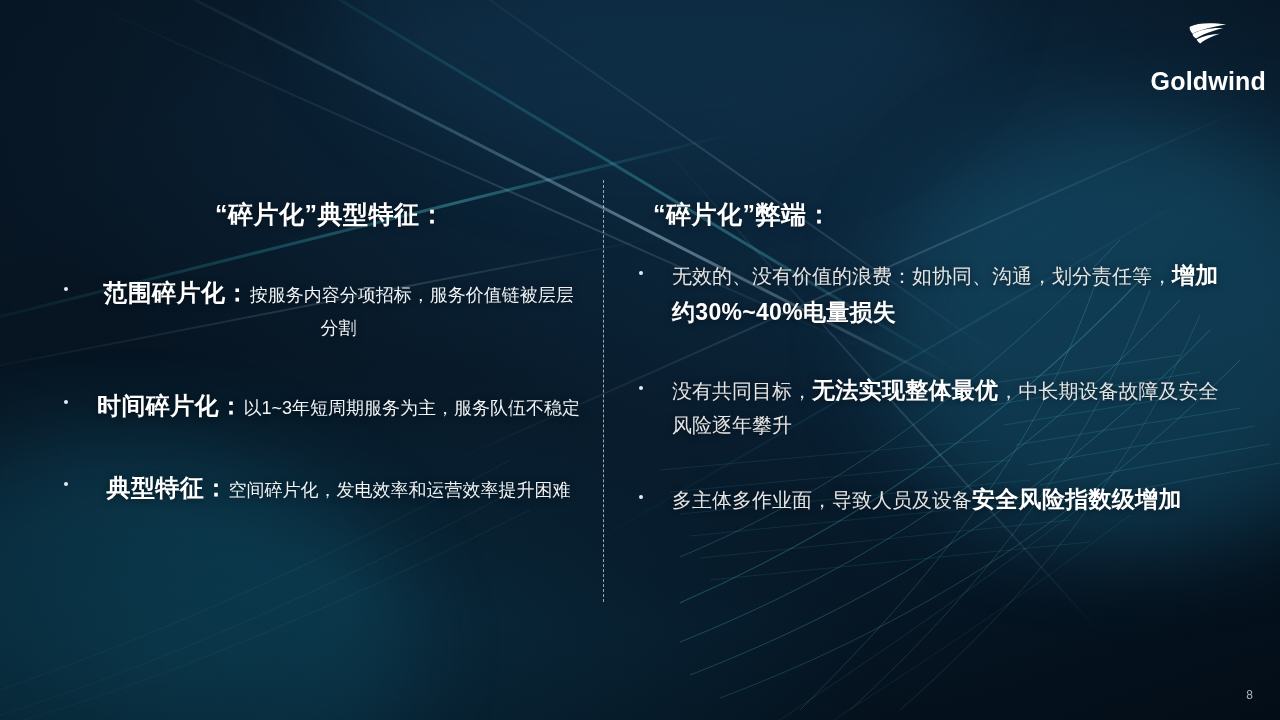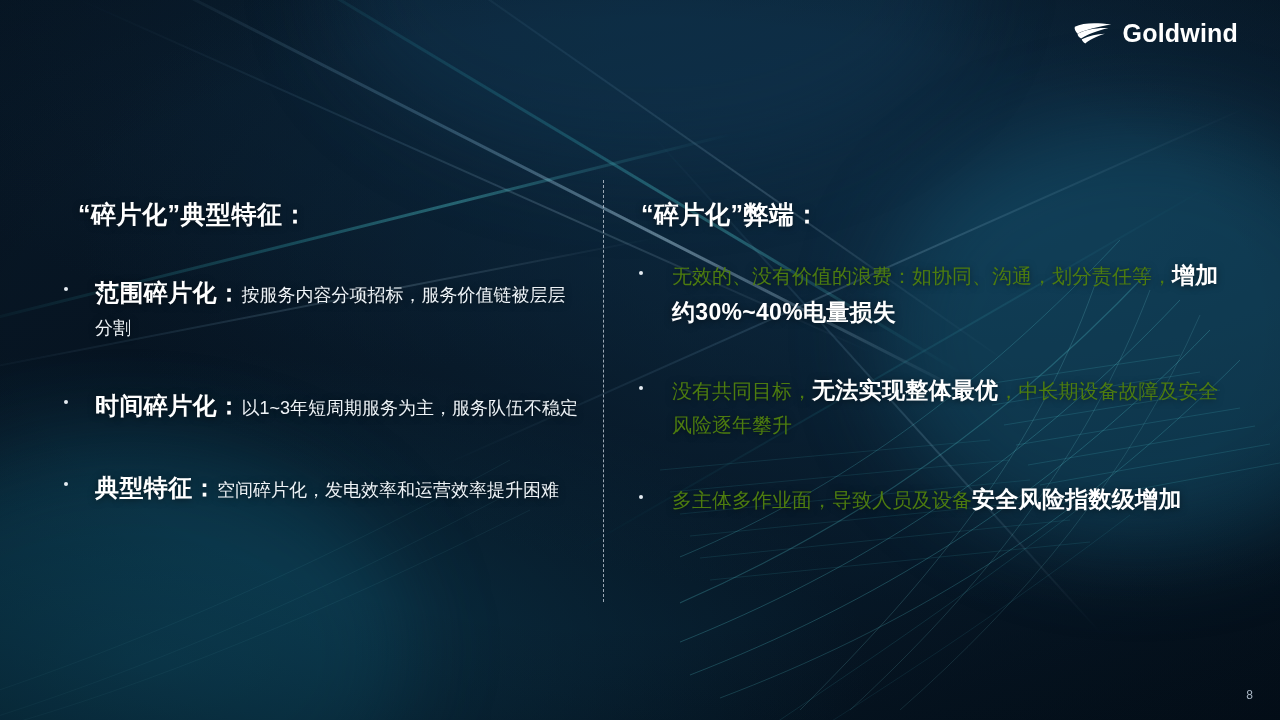--- a/index.html
+++ b/index.html
@@ -43,22 +43,22 @@
   .glow{
     position:absolute;border-radius:50%;
     filter:blur(42px);pointer-events:none;
   }
   .arcs{position:absolute;right:-40px;top:150px;width:640px;height:560px;opacity:.85;}
   .arcs-lower{position:absolute;right:60px;top:430px;width:560px;height:330px;opacity:.6;}
   .left-streaks{position:absolute;left:-30px;top:400px;width:560px;height:330px;opacity:.45;}
 
   
   .logo{
-    position:absolute;top:20px;right:42px;
-    display:flex;align-items:center;gap:9px;
+    position:absolute;top:20px;right:14px;
+    display:flex;align-items:center;gap:23px;flex-direction:column;
   }
   .logo-mark{width:42px;height:26px;display:block;}
   .logo-text{
     font-size:25px;font-weight:bold;letter-spacing:.2px;
     color:#ffffff;line-height:1;
     font-family:"Liberation Sans","DejaVu Sans",sans-serif;
   }
 
   
   .title{
@@ -70,29 +70,29 @@
     text-shadow:0 2px 10px rgba(0,0,0,.55);
   }
 
   
   .divider{
     position:absolute;left:603px;top:180px;
     width:0;height:422px;
     border-left:1.6px dashed rgba(205,215,225,.75);
   }
   .col{position:absolute;top:198px;}
-  .col-left{left:62px;width:520px;}
+  .col-left{left:62px;width:520px;text-align:center;}
   .col-right{left:639px;width:580px;}
 
   .col-head{
     font-size:25px;font-weight:bold;color:#ffffff;
     letter-spacing:.5px;margin:0 0 26px 16px;
     text-shadow:0 1px 6px rgba(0,0,0,.5);
   }
-  .col-right .col-head{margin-left:2px;}
+  .col-right .col-head{margin-left:14px;}
 
   .bullet{
     position:relative;
     padding-left:33px;
     margin-bottom:26px;
     line-height:1.62;
     text-shadow:0 1px 7px rgba(0,0,0,.55);
   }
   .bullet::before{
     content:"";
@@ -105,21 +105,21 @@
   .col-left .bullet{font-size:19px;margin-top:43px;}
   .col-right .bullet{font-size:20px;}
   .col-left .bullet{margin-bottom:34px;}
   .col-right .bullet{margin-bottom:40px;}
 
   .lead{
     font-size:24px;font-weight:bold;color:#ffffff;
     letter-spacing:.4px;
   }
   .col-left .bullet .body{font-size:18px;color:#eef3f7;}
-  .col-right .bullet .body{font-size:20px;color:#4d7c0f;}
+  .col-right .bullet .body{font-size:20px;color:#e5e5e5;}
   .strong{font-weight:bold;color:#ffffff;letter-spacing:.3px;}
   .col-right .strong{font-size:23px;}
 
   
   .page-num{
     position:absolute;right:27px;bottom:18px;
     font-size:12px;color:#b9c6d4;opacity:.9;
   }
 </style>
 </head>

